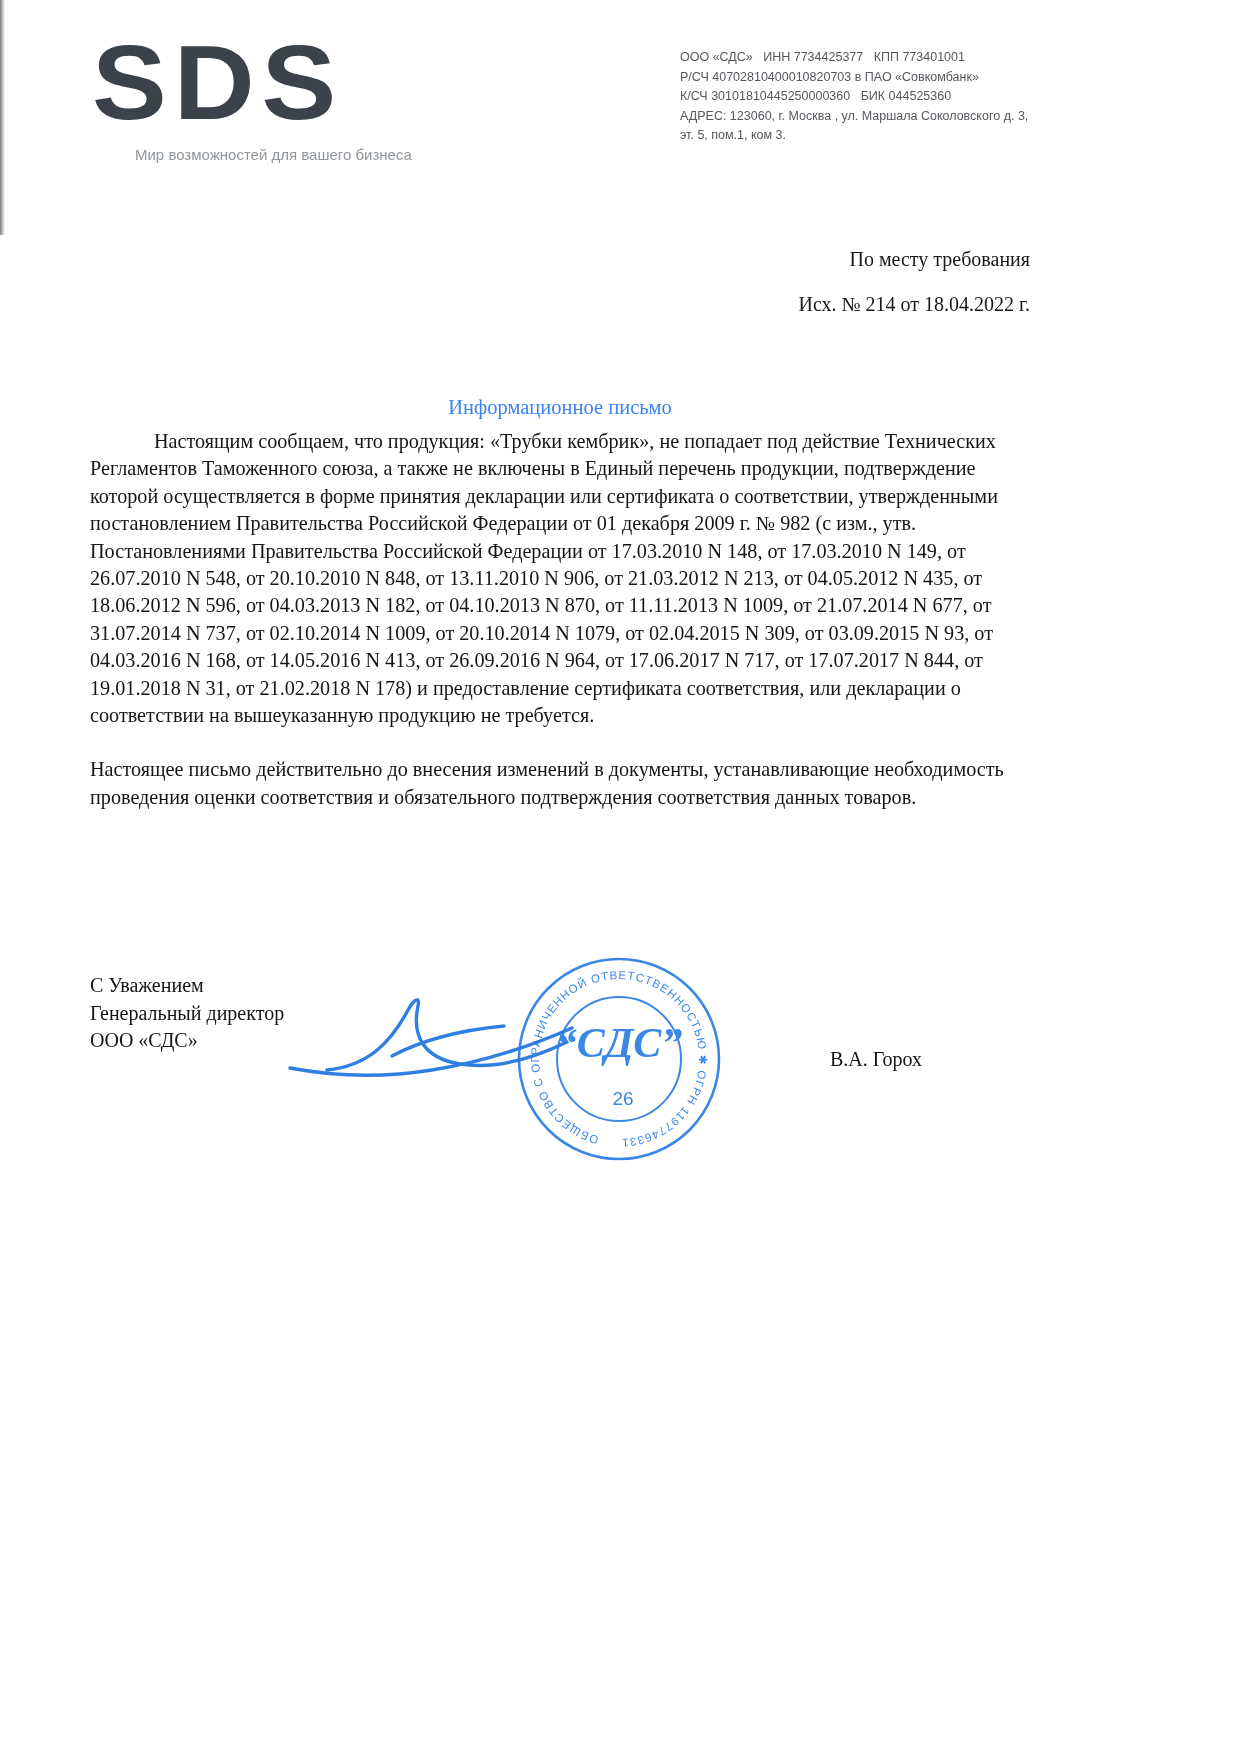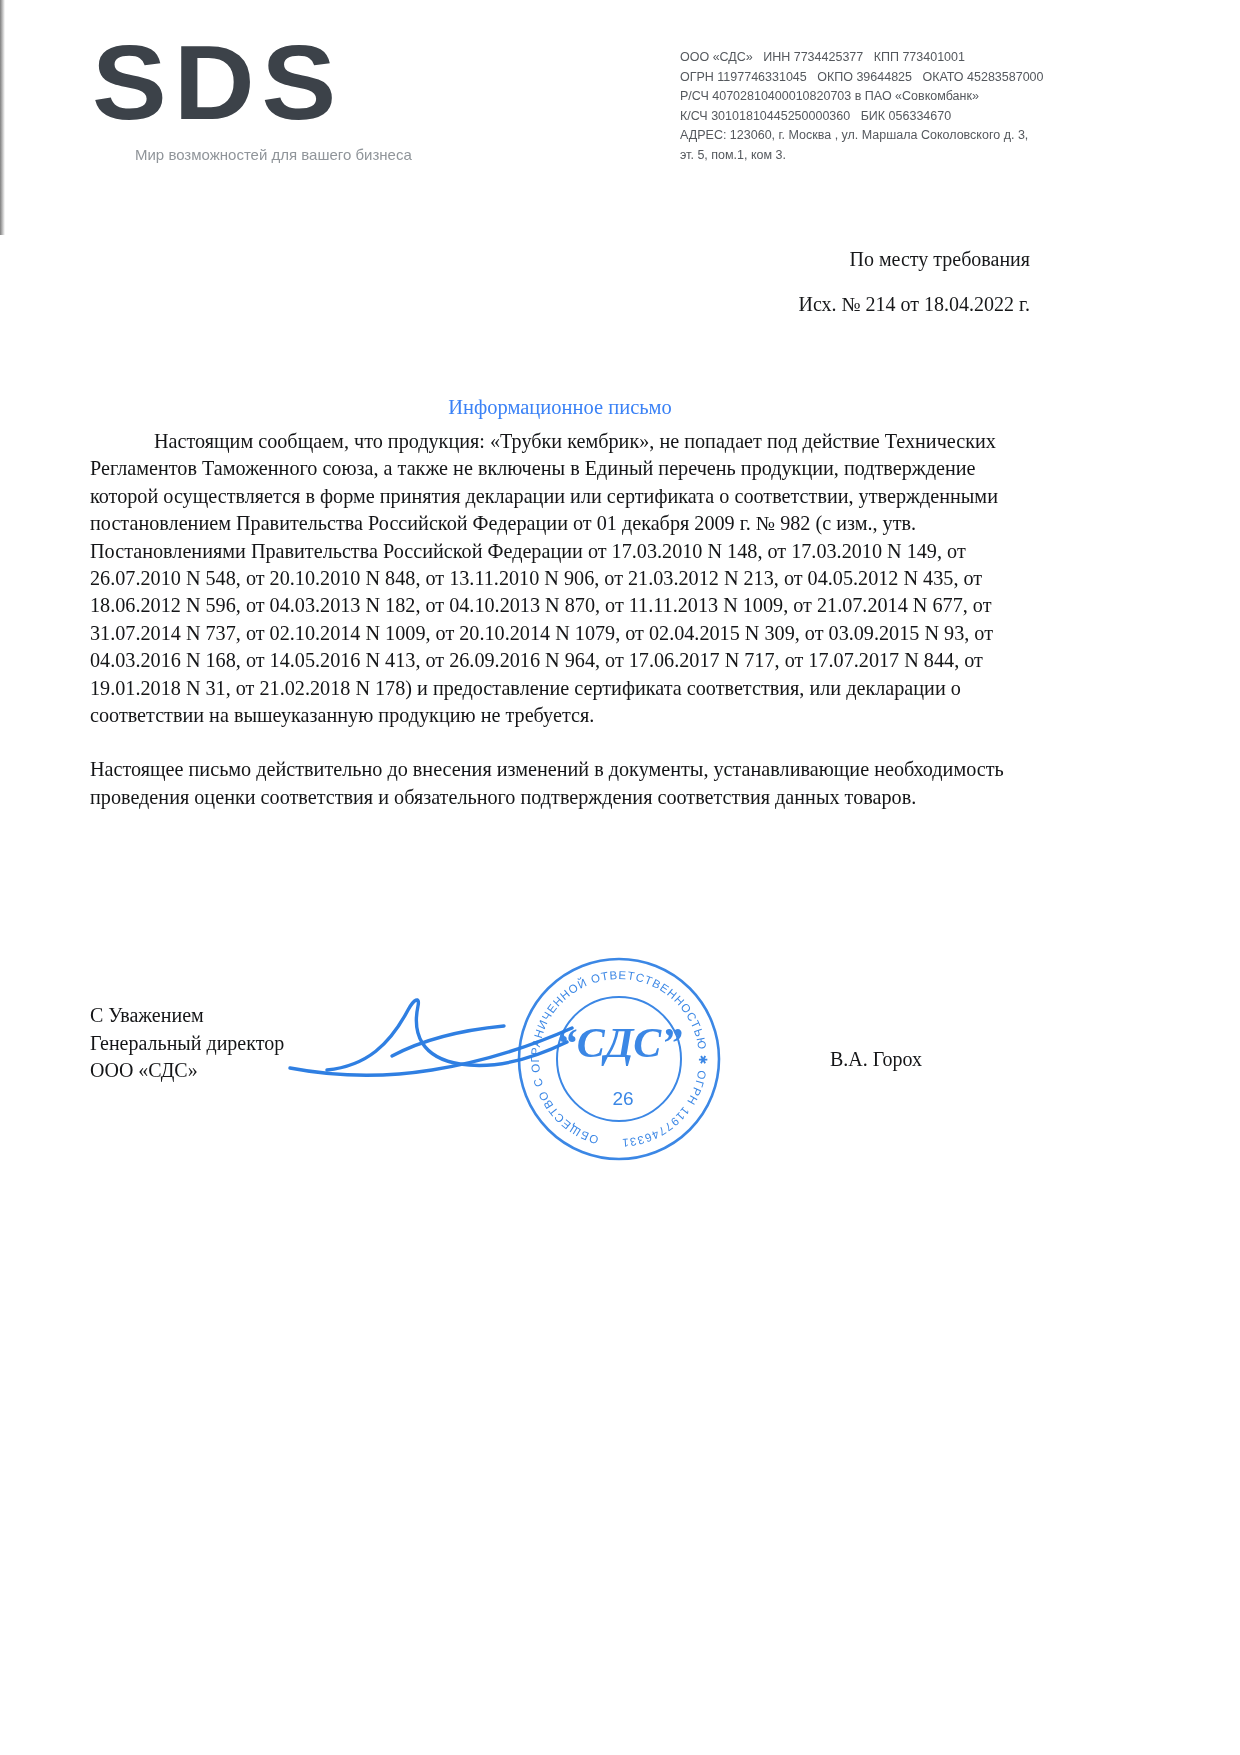--- a/index.html
+++ b/index.html
@@ -90,21 +90,21 @@
     line-height: 27.4px;
     color: #141517;
   }
   .letter-body p { margin: 0; }
   .letter-body p.p1 { text-indent: 64px; }
   .letter-body p.p2 { margin-top: 27px; }
 
   
   .sign-block {
     position: absolute;
-    left: 90px; top: 1002px;
+    left: 90px; top: 972px;
     font-size: 20px;
     line-height: 27.5px;
     color: #141517;
   }
   .signer-name {
     position: absolute;
     left: 830px; top: 1048px;
     font-size: 20px;
     color: #141517;
   }
@@ -123,23 +123,22 @@
 </head>
 <body>
 
 <div class="scan-edge"></div>
 
 <div class="logo">SDS</div>
 <div class="tagline">Мир возможностей для вашего бизнеса</div>
 
 <div class="company-details">
   <div class="detail-line">ООО «СДС»   ИНН 7734425377   КПП 773401001</div>
-  <div class="detail-line">ОГРН 1197746331045   ОКПО 39644825   ОКАТО 45283587000</div>
   <div class="detail-line">Р/СЧ 40702810400010820703 в ПАО «Совкомбанк»</div>
-  <div class="detail-line">К/СЧ 30101810445250000360   БИК 056334670</div>
+  <div class="detail-line">К/СЧ 30101810445250000360   БИК 044525360</div>
   <div class="detail-line">АДРЕС: 123060, г. Москва , ул. Маршала Соколовского д. 3,</div>
   <div class="detail-line">эт. 5, пом.1, ком 3.</div>
 </div>
 
 <div class="ref-block">
   <div class="addressee">По месту требования</div>
   <div class="reference">Исх. № 214 от 18.04.2022 г.</div>
 </div>
 
 <h1 class="letter-title">Информационное письмо</h1>

